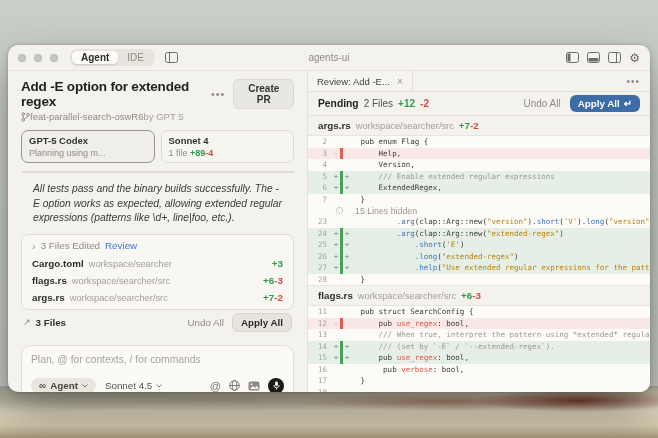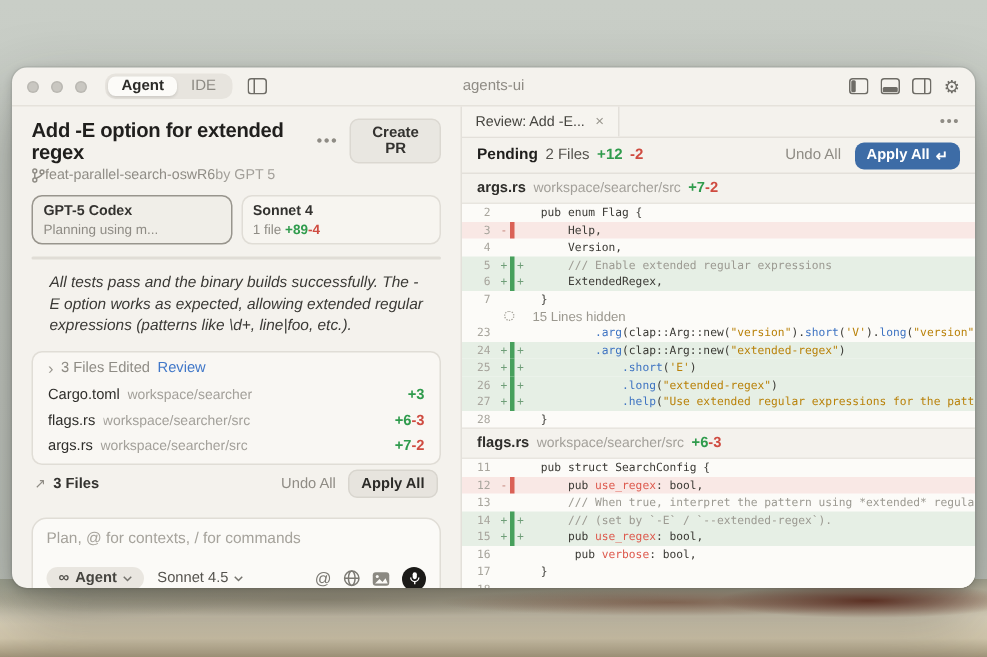--- a/index.html
+++ b/index.html
@@ -57,21 +57,21 @@
   .task-box { margin-top:8px; border:1px solid #e0ddd6; border-radius:7px; background:#f9f7f3; overflow:hidden; }
   .task-title { padding:5px 8px; font-size:9.8px; color:#45443f; white-space:nowrap; overflow:hidden; border-bottom:1px solid #e7e4de; }
 
   .summary { margin:9px 12px 0; font-size:10.3px; line-height:1.42; color:#3b3a36;font-style:italic; }
 
   .files-box { margin-top:8px; border:1px solid #e0ddd6; border-radius:7px; background:#f9f7f3; padding:2px 0 3px; }
   .fb-head { display:flex; align-items:center; gap:5px; padding:3px 10px; font-size:9.8px; color:#8f8c85; }
   .chev { color:#9a978f; font-size:11px; }
   .review-link { color:#4077c8; }
   .fb-row { display:flex; align-items:baseline; gap:5px; padding:3px 10px; font-size:9.8px; }
-  .fb-name { font-weight:400; color:#2f2e2b; }
+  .fb-name { font-weight:700; color:#2f2e2b; }
   .fb-path { color:#a3a09a; font-size:9.3px; white-space:nowrap; overflow:hidden;text-align:center; }
   .fb-stats { margin-left:auto; white-space:nowrap; }
 
   .g { color:#2f9b4c; font-weight:600; }
   .r { color:#cf4b40; font-weight:600; }
 
   .lp-spacer { flex:1; }
 
   .apply-bar { display:flex; align-items:center; gap:5px; padding:3px 2px; font-size:9.8px; }
   .ab-files { color:#33322f; font-weight:600; }

